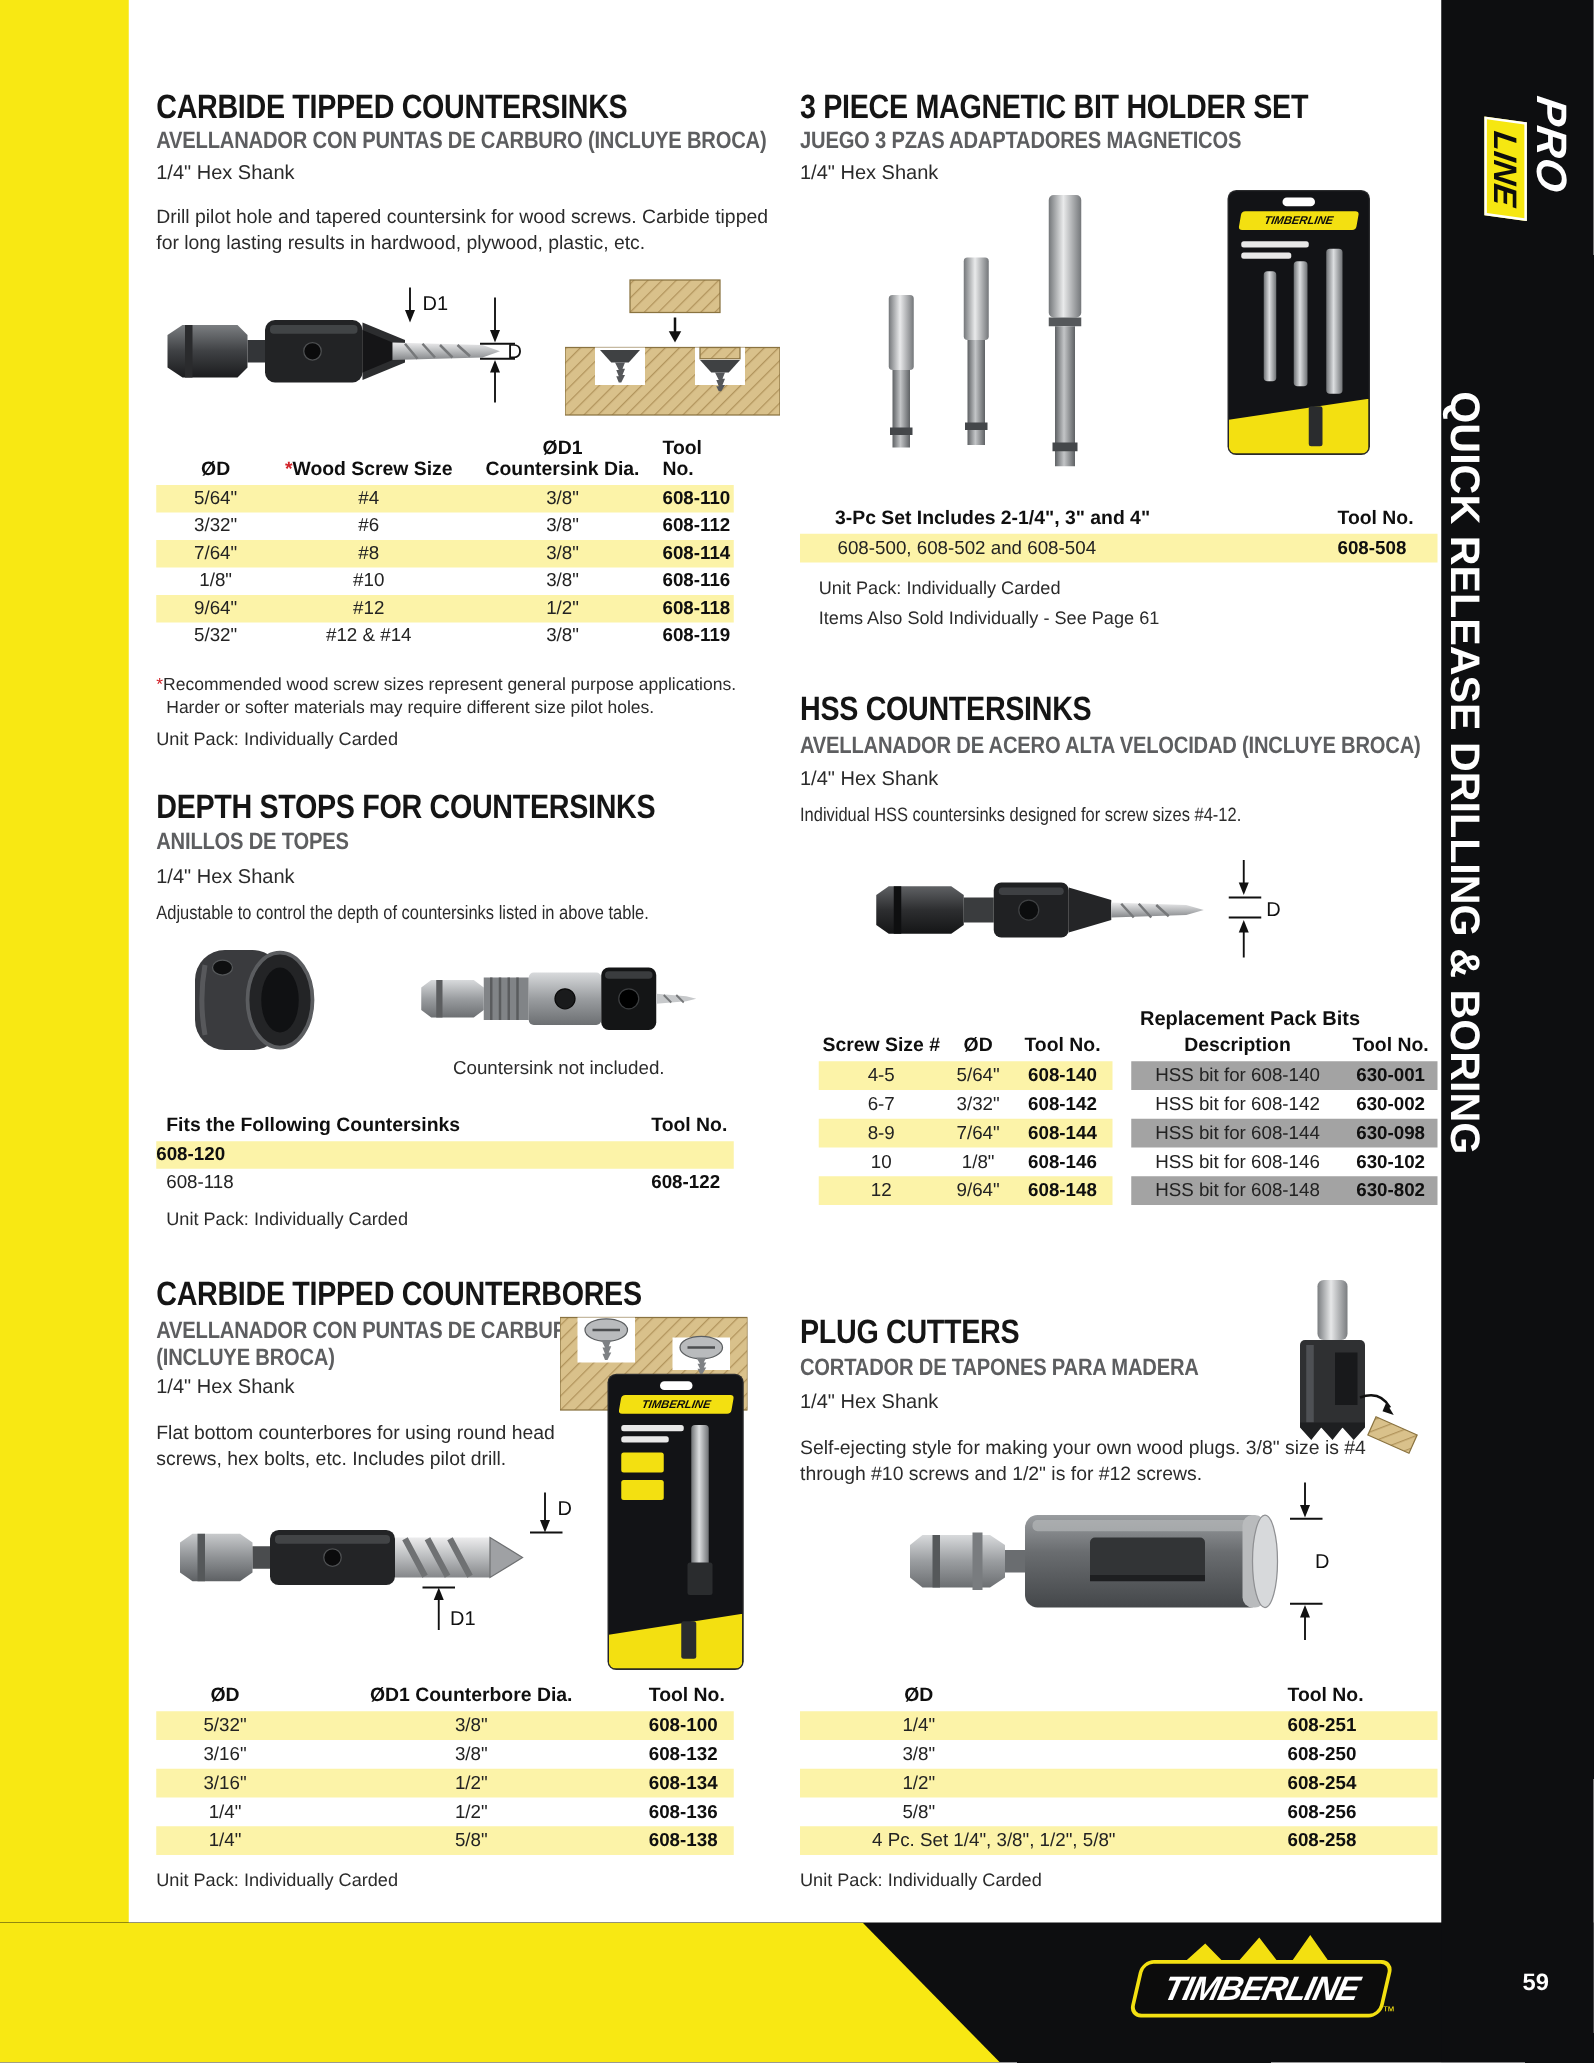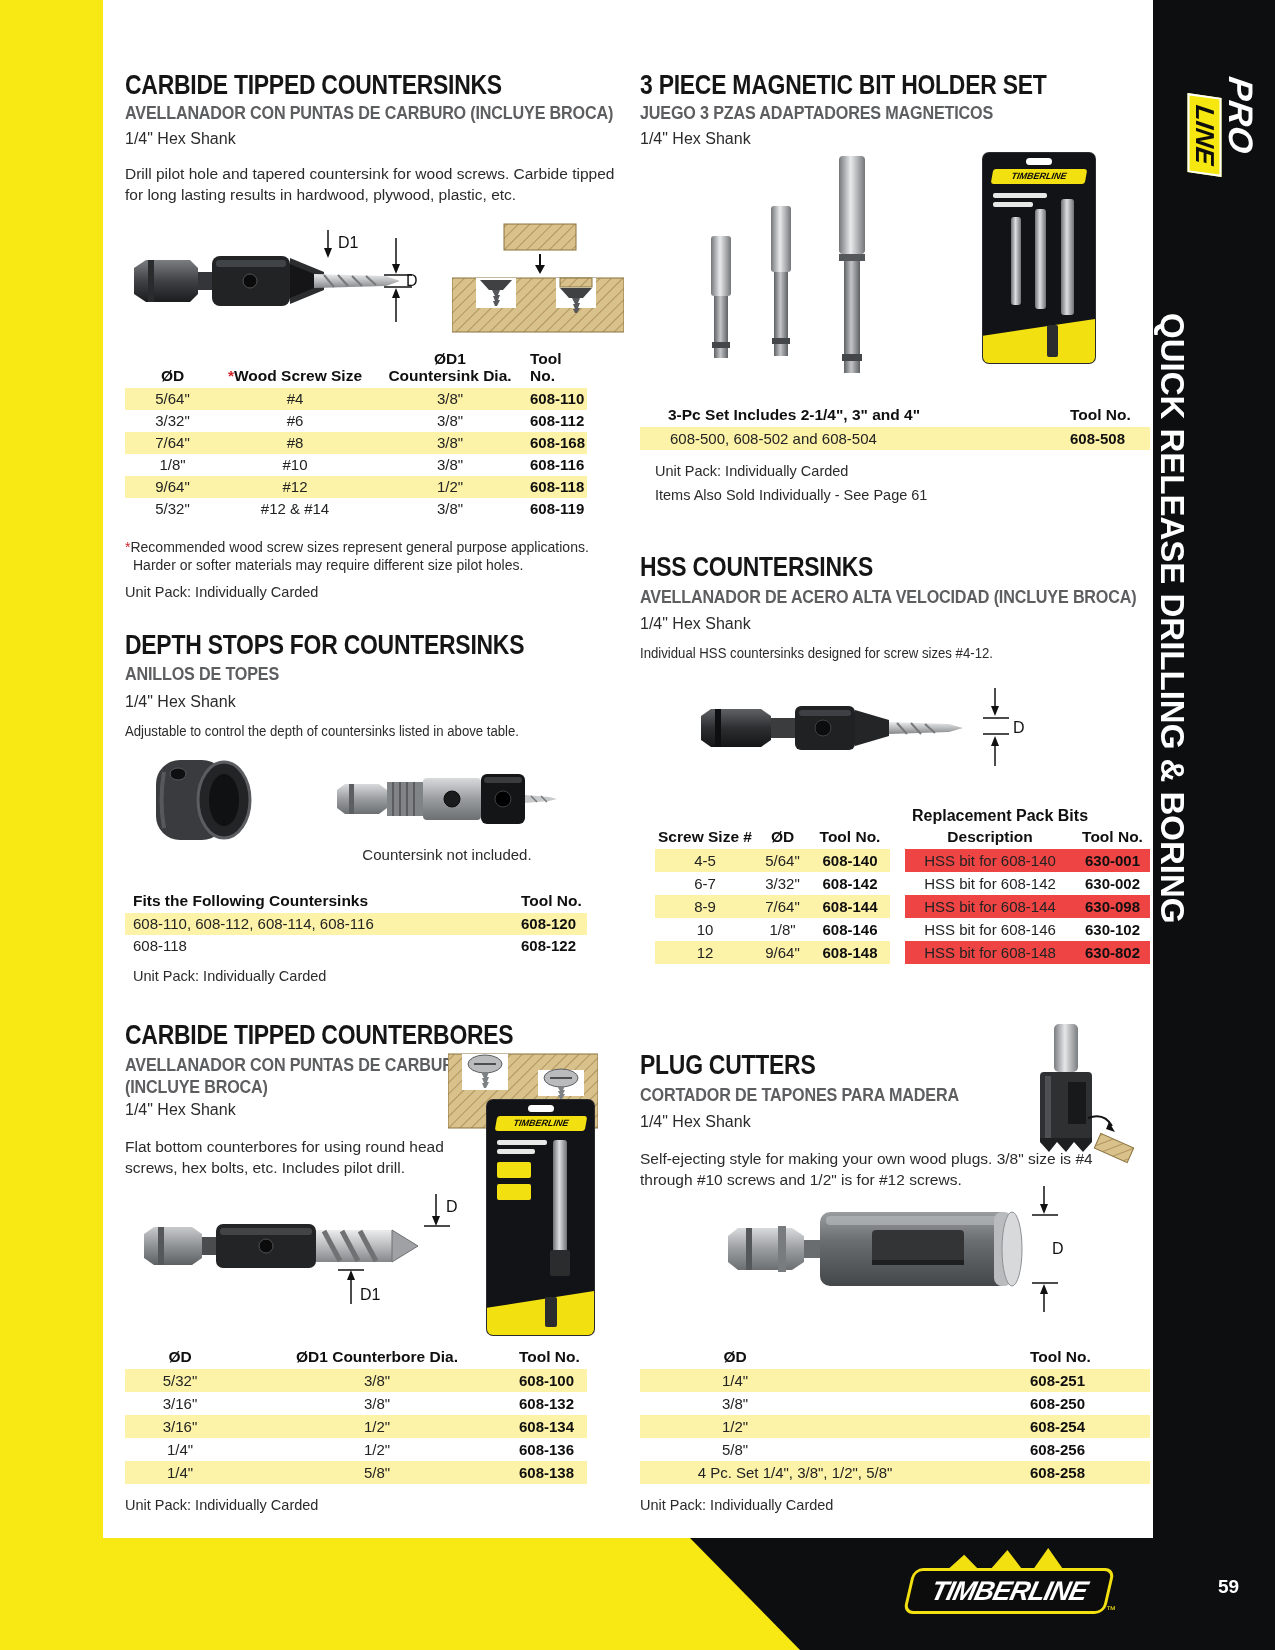--- a/index.html
+++ b/index.html
@@ -21,21 +21,21 @@
   .desc{font-size:15.5px;line-height:21px;color:#2b2b2b;}
   .one{white-space:nowrap;transform:scaleX(.85);transform-origin:0 0;}
   .unit{font-size:14.5px;color:#2b2b2b;}
   .fnote{font-size:14px;line-height:18px;color:#2b2b2b;}
   .caption{font-size:15px;color:#2b2b2b;}
   .red{color:#d1232a;}
   
   .trow{display:grid;height:22px;line-height:22px;font-size:15px;color:#232323;}
   .trow.h23{height:23px;line-height:23px;}
   .trow.y{background:#fcf3a8;}
-  .trow.yb{background:#ef4444;}
+  .trow.yb{background:#a3a3a3;}
   .thead{height:auto;align-items:end;line-height:17px;padding-bottom:4px;}
   .th{font-weight:bold;font-size:15.5px;color:#0f0f0f;}
   .tc{text-align:center;}
   .tl{text-align:left;}
   .tool{font-weight:bold;color:#0f0f0f;}
   .t1 .trow{grid-template-columns:95px 150px 160px 57px;}
   .t2 .trow{grid-template-columns:1fr 66px;}
   .t3 .trow{grid-template-columns:110px 284px 68px;}
   .t4 .trow{grid-template-columns:1fr 80px;}
   .t5l .trow{grid-template-columns:100px 55px 80px;}
@@ -160,21 +160,21 @@
     <div class="trow">
         <div class="tc">3/32"</div>
         <div class="tc">#6</div>
         <div class="tc">3/8"</div>
         <div class="tl tool">608-112</div>
       </div>
     <div class="trow y">
         <div class="tc">7/64"</div>
         <div class="tc">#8</div>
         <div class="tc">3/8"</div>
-        <div class="tl tool">608-168</div>
+        <div class="tl tool">608-114</div>
       </div>
     <div class="trow">
         <div class="tc">1/8"</div>
         <div class="tc">#10</div>
         <div class="tc">3/8"</div>
         <div class="tl tool">608-116</div>
       </div>
     <div class="trow y">
         <div class="tc">9/64"</div>
         <div class="tc">#12</div>
@@ -226,21 +226,20 @@
     <path d="M196 28 L202 34 M206 28 L212 34" stroke="#76787a" stroke-width="1.5"></path>
   </svg>
   <div class="abs caption" style="left:342px;top:846px;width:210px;text-align:center;">Countersink not included.</div>
 
   <div class="abs t2" style="left:125px;top:892px;width:462px;">
     <div class="trow thead">
       <div class="th tl" style="padding-left:8px;">Fits the Following Countersinks</div>
       <div class="th tl">Tool No.</div>
     </div>
     <div class="trow y">
-        <div class="tl" style="padding-left:8px;">608-110, 608-112, 608-114, 608-116</div>
         <div class="tl tool">608-120</div>
       </div>
     <div class="trow">
         <div class="tl" style="padding-left:8px;">608-118</div>
         <div class="tl tool">608-122</div>
       </div>
   </div>
   <div class="abs unit" style="left:133px;top:968px;">Unit Pack: Individually Carded</div>
 
   <div class="abs sec-title" style="left:125px;top:1020px;">CARBIDE TIPPED COUNTERBORES</div>

